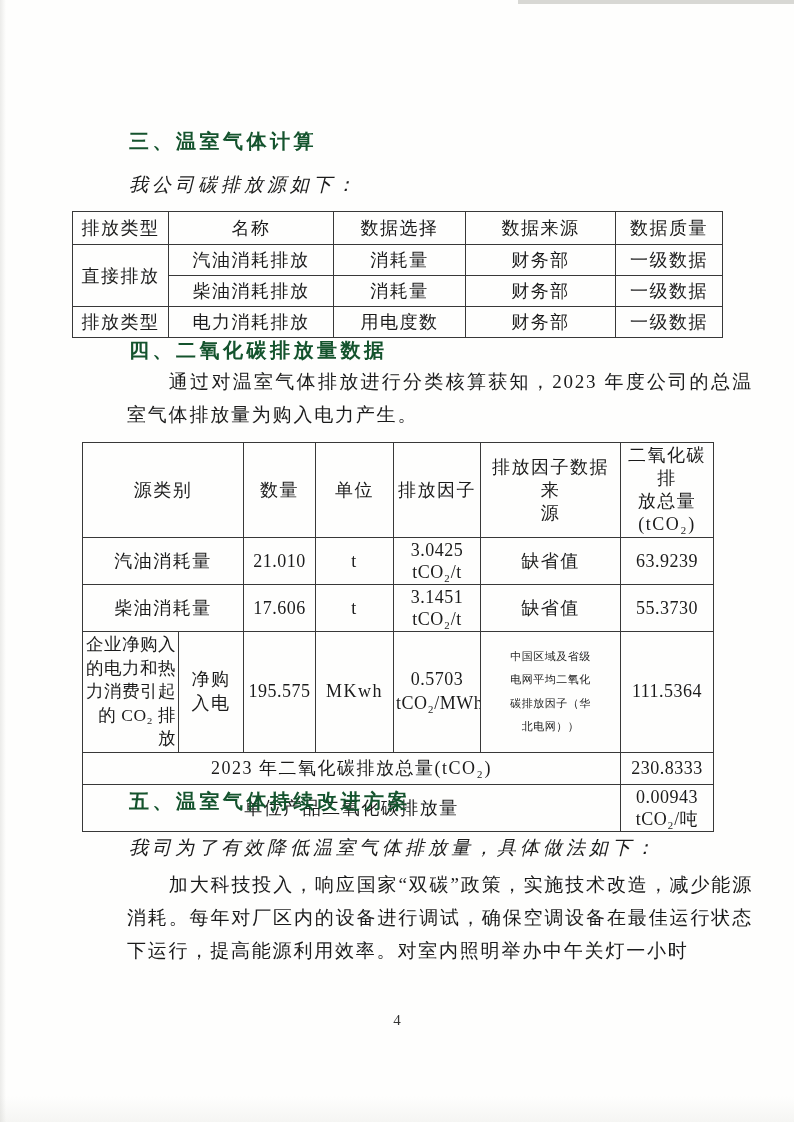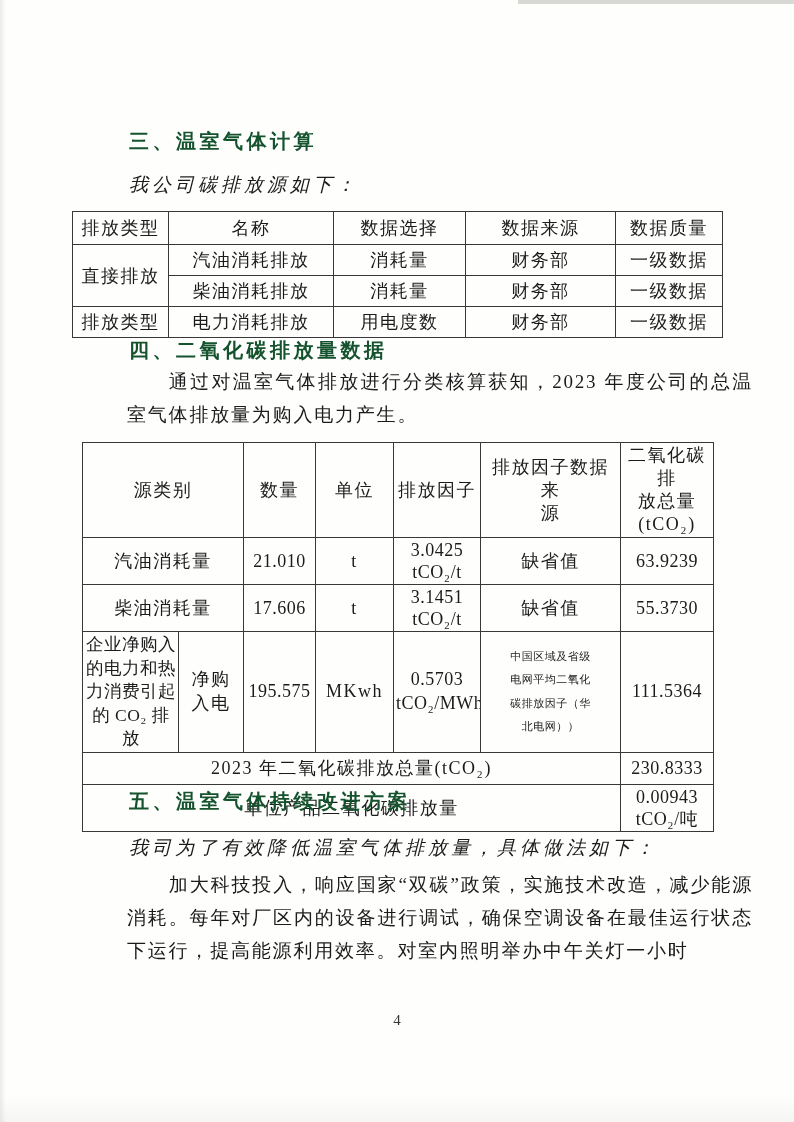--- a/index.html
+++ b/index.html
@@ -51,21 +51,21 @@
     white-space:pre-line;
     overflow:hidden;
   }
   .t1{left:72px;top:211px;width:650px;}
   .t1 th{height:30px;margin-left:12px;}
   .t1 td{height:28px;}
   .t2{left:82px;top:442px;width:631px;}
   .t2 .hrow th{height:67px;line-height:23px;}
   .t2 .r1 td,.t2 .r2 td{height:41px;line-height:22px;}
   .t2 .r3 td{height:95px;line-height:23.5px;}
-  .t2 .r3 .src-cell{text-align:center;font-size:17.5px;letter-spacing:.5px;padding-left:3px;}
+  .t2 .r3 .src-cell{text-align:right;font-size:17.5px;letter-spacing:.5px;padding-left:3px;}
   .t2 .r3 .factor-src{font-size:11px;letter-spacing:.5px;}
   .t2 .rsum td{height:29px;}
   .t2 .runit td{height:43px;line-height:22px;}
   .num{letter-spacing:.5px;}
 
   .page-number{
     position:absolute;left:0;top:1012px;width:794px;
     text-align:center;font-size:15px;color:#333;
   }
 </style>

